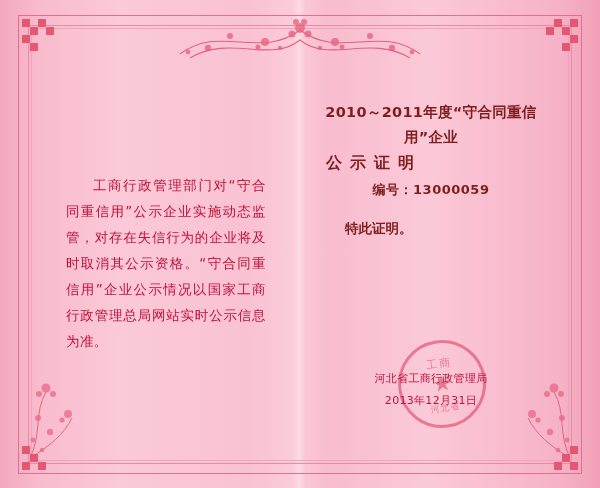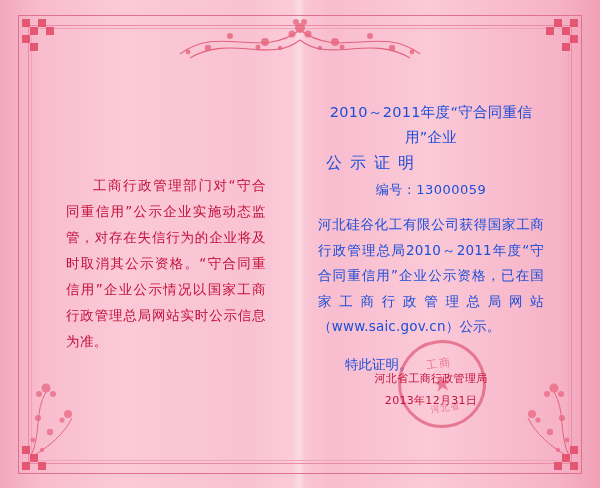--- a/index.html
+++ b/index.html
@@ -118,21 +118,22 @@
     letter-spacing: .4px;
     text-align: justify;
   }
   .col-left .indent { text-indent: 2em; }
 
   .col-right {
     position: absolute;
     left: 318px;
     top: 100px;
     width: 226px;
-    color: #1d4ed8;
+    color: #7f1d1d;
+    font-weight: bold;
   }
   .doc-title {
     font-size: 14.5px;
     line-height: 25px;
     letter-spacing: .3px;
     text-align: center;
   }
   .doc-subtitle {
     font-size: 16px;
     line-height: 26px;
@@ -317,21 +318,20 @@
   </svg>
 
   <div class="col-left">
     <p class="indent" style="margin:4px">工商行政管理部门对“守合同重信用”公示企业实施动态监管，对存在失信行为的企业将及时取消其公示资格。“守合同重信用”企业公示情况以国家工商行政管理总局网站实时公示信息为准。</p>
   </div>
 
   <div class="col-right">
     <div class="doc-title">2010～2011年度“守合同重信用”企业</div>
     <div class="doc-subtitle">公示证明</div>
     <div class="doc-number">编号：13000059</div>
-    <div class="body-text">河北硅谷化工有限公司获得国家工商行政管理总局2010～2011年度“守合同重信用”企业公示资格，已在国家工商行政管理总局网站（www.saic.gov.cn）公示。</div>
     <div class="hereby">特此证明。</div>
   </div>
 
   <div class="seal">
     <div class="seal-text">工商</div>
     <div class="star">★</div>
     <div class="seal-text-bottom">河北省</div>
   </div>
 
   <div class="signature">

